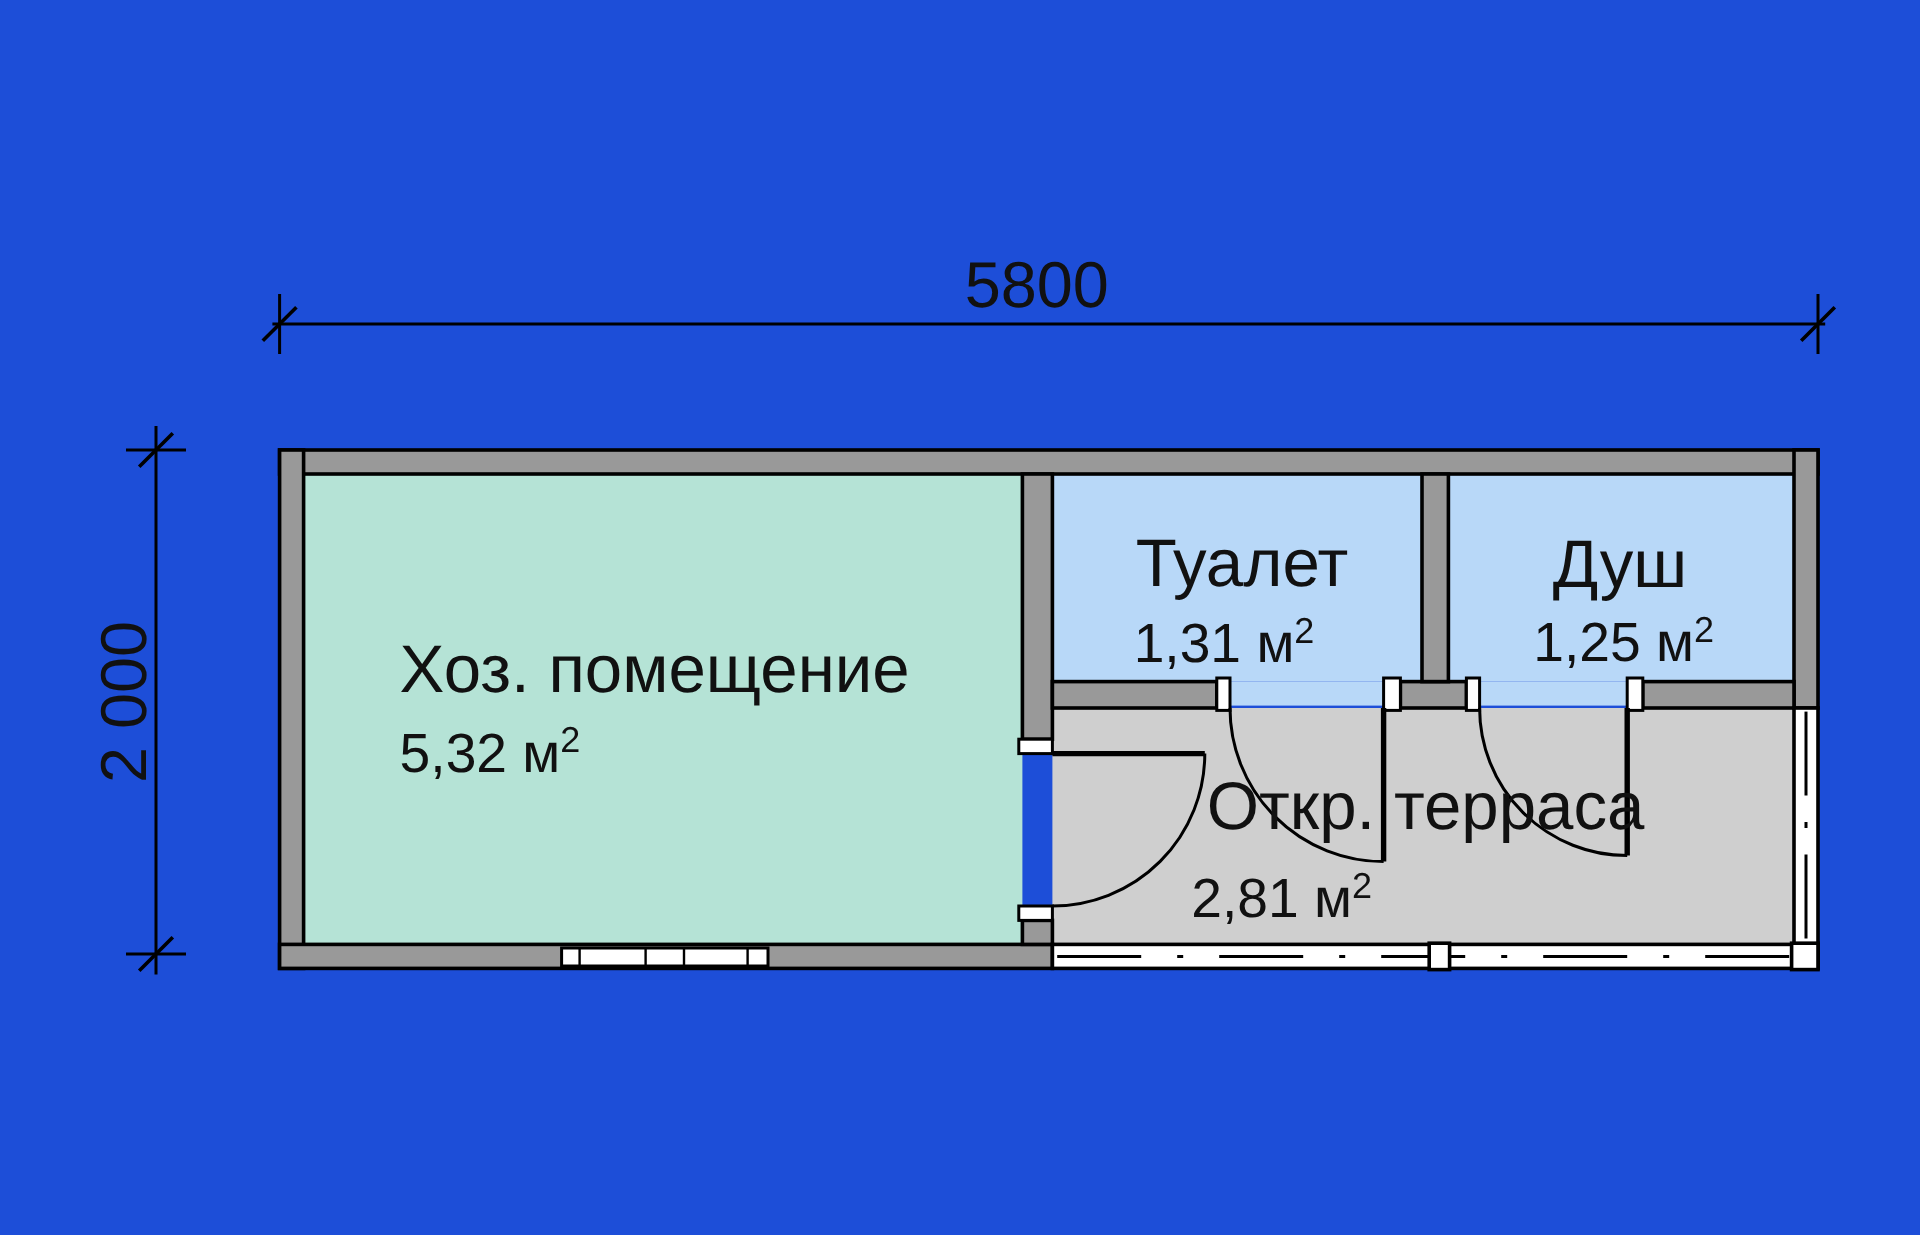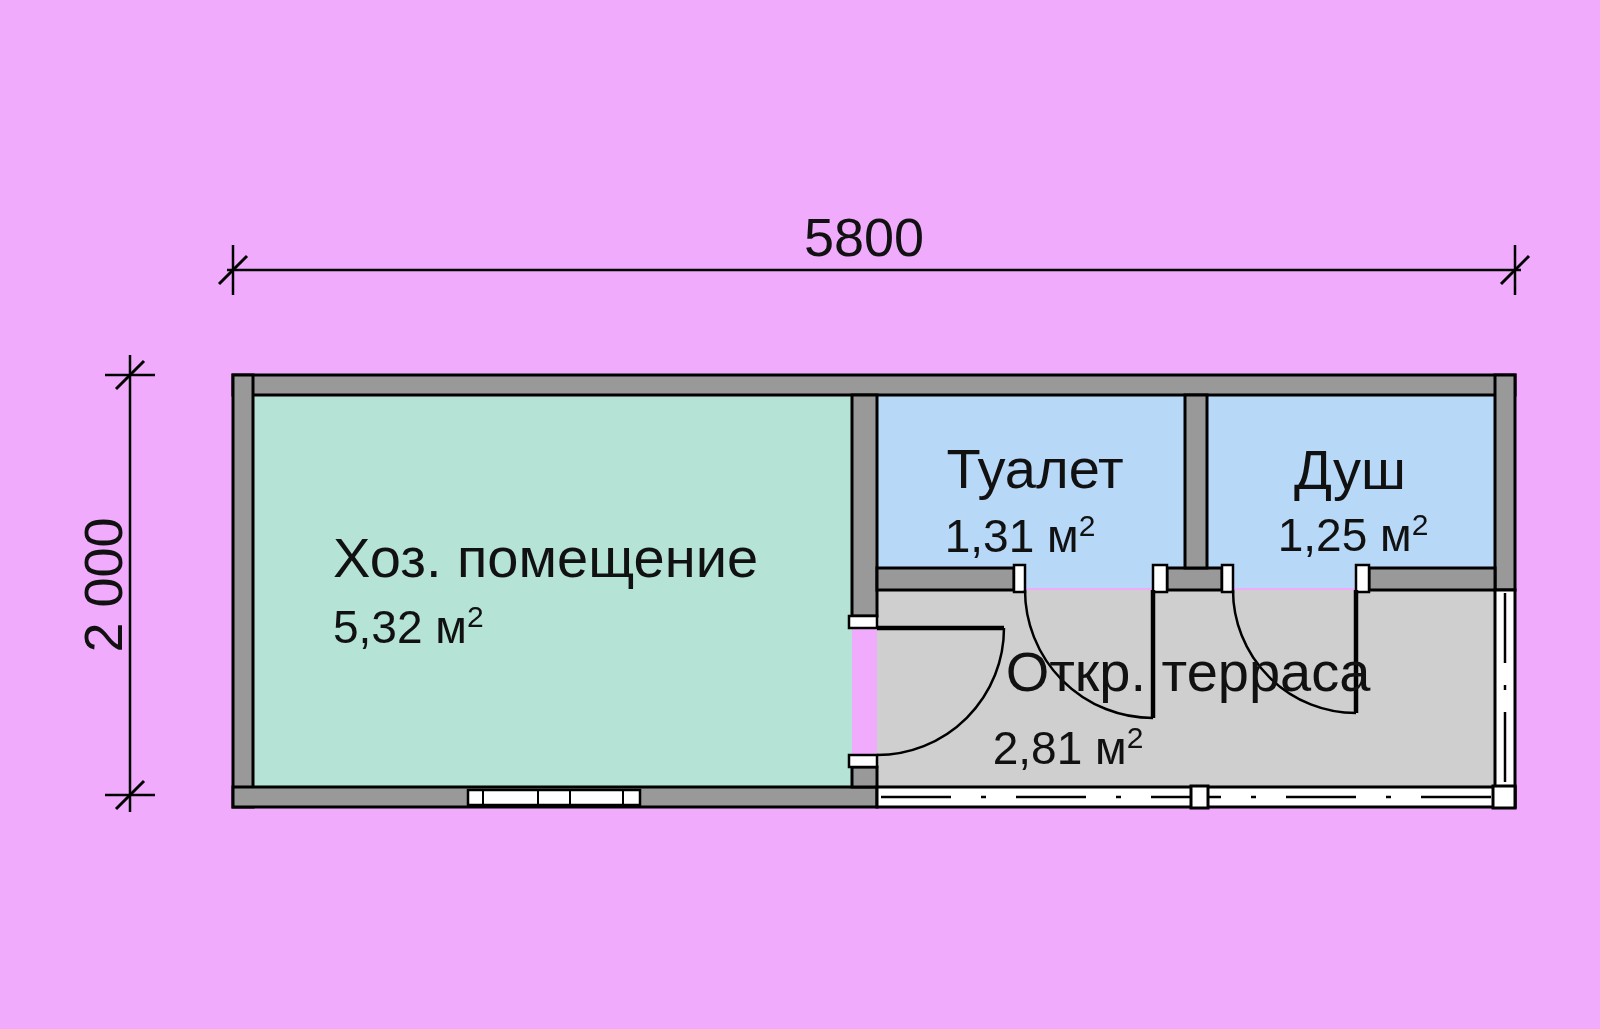--- a/index.html
+++ b/index.html
@@ -1,20 +1,20 @@
 <!DOCTYPE html>
 <html><head>
 <meta charset="utf-8">
 <style>
   html, body { margin: 0; padding: 0; background: #ffffff; }
   .canvas {
     position: relative;
     width: 1600px;
     height: 1029px;
-    background: #f0abfc;
+    background: #1d4ed8;
     overflow: hidden;
   }
   svg { position: absolute; left: 0; top: 0; }
   svg text {
     font-family: "Liberation Sans", sans-serif;
     fill: #111111;
   }
   .room-name { font-size: 56px; }
   .room-area { font-size: 46px; }
   .dim-text  { font-size: 54px; }

